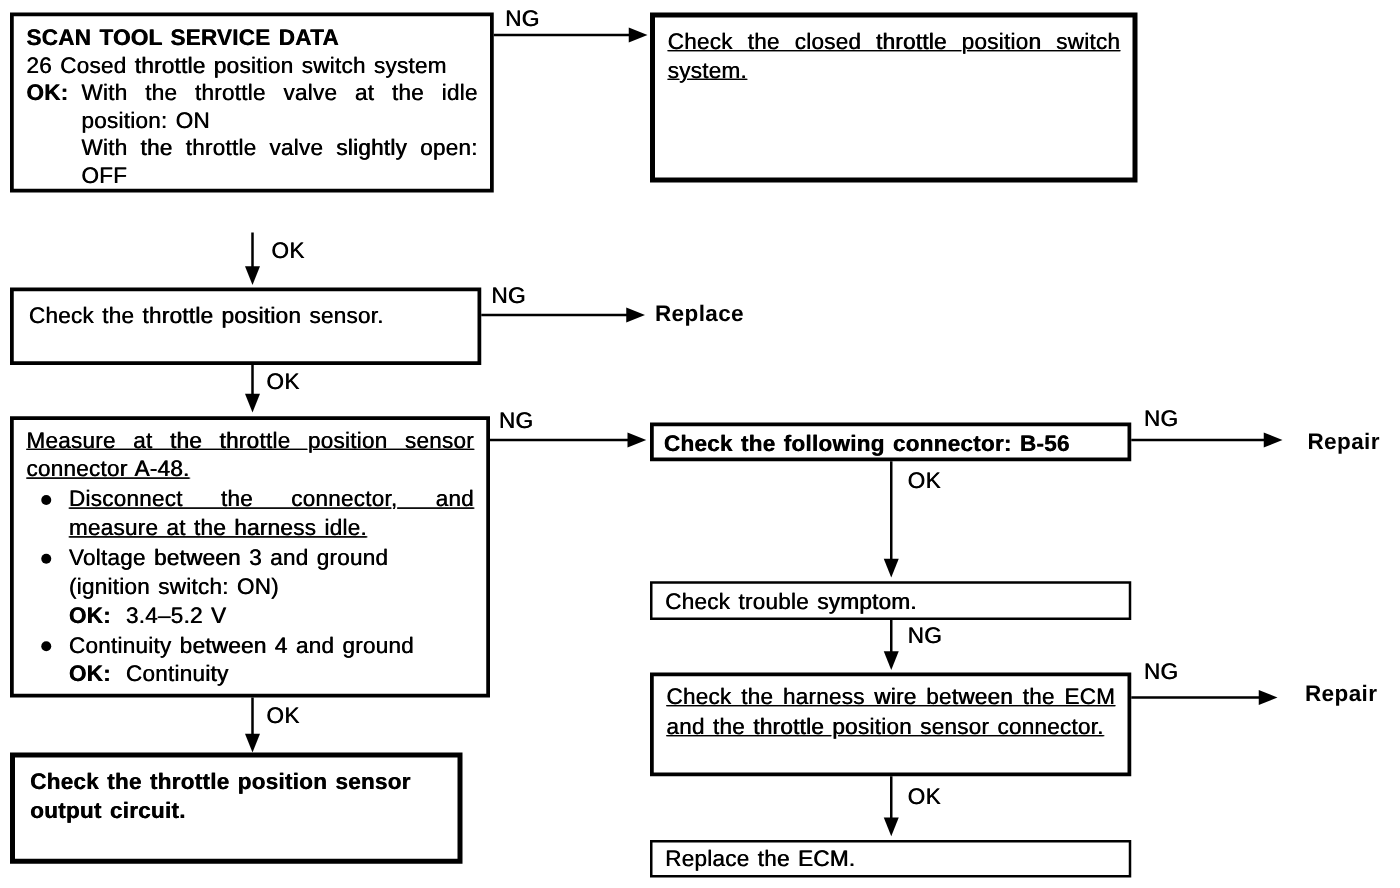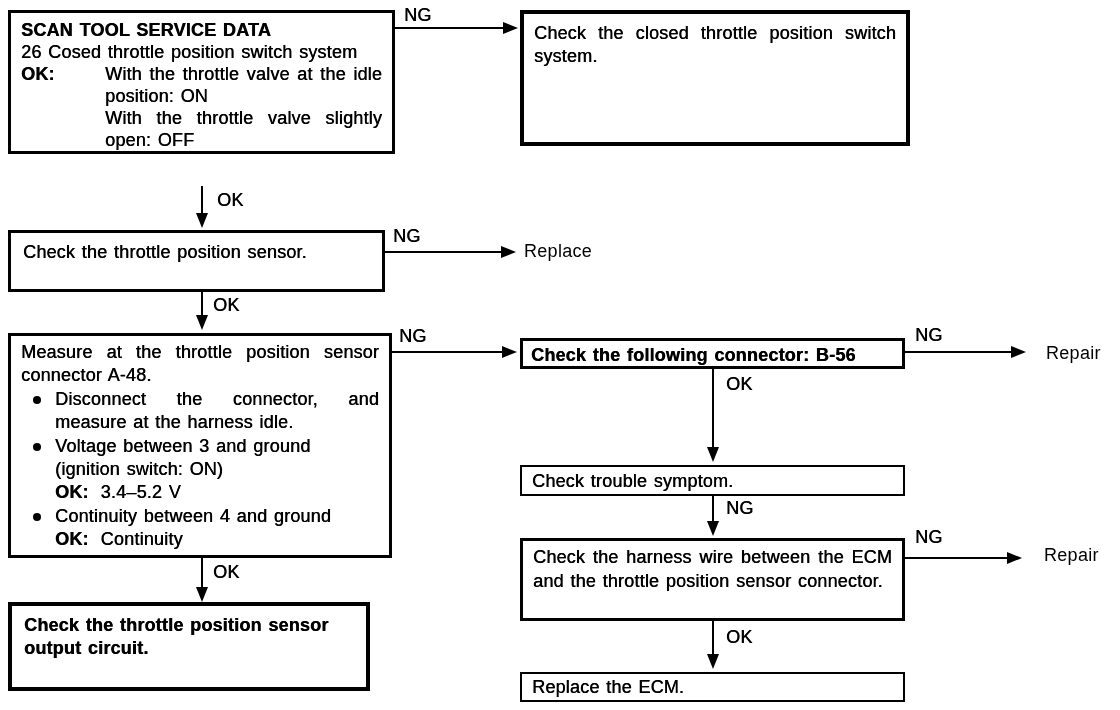--- a/index.html
+++ b/index.html
@@ -9,29 +9,29 @@
     font-family:"Liberation Sans", sans-serif; color:#000;
   }
   .stage { position:absolute; left:0; top:0; width:1120px; height:710px; }
 
   
   .fbox {
     position:absolute; background:#fff; border:3px solid #000;
     font-size:18px; line-height:23px; letter-spacing:0.2px; word-spacing:1.4px;
     padding:6px 10px; text-shadow:0.45px 0 0 currentColor;
   }
-  .just { text-align:justify; }
+  .just { text-align:justify;text-decoration:underline; }
   .b4 { border-width:4px; }
   .b2 { border-width:2px; }
   .bold { font-weight:bold; }
 
   
   .ok-row { display:flex; }
   .ok-row .ok-key { font-weight:bold; width:44px; flex:0 0 44px; }
-  .ok-row .ok-body { flex:1; text-align:justify;margin-left:40px; }
+  .ok-row .ok-body { flex:1; text-align:justify; }
 
   
   .bullet-row { display:flex; margin-top:1px; }
   .bullet-mark {
     flex:0 0 34px; width:34px; padding-left:12px; padding-top:8px;
   }
   .bullet-dot { display:block; width:8px; height:8px; border-radius:50%; background:#000; }
   .bullet-body { flex:1; }
   .okline { display:flex; }
   .okline .ok-key { font-weight:bold; margin-right:12px; }
@@ -45,21 +45,21 @@
   }
   .arr-down {
     position:absolute; width:0; height:0;
     border-top:15px solid #000; border-left:6px solid transparent; border-right:6px solid transparent;
   }
   .edge-label {
     position:absolute; font-size:18px; line-height:20px;
     text-shadow:0.45px 0 0 currentColor; letter-spacing:0.3px;
   }
   .terminal-label {
-    position:absolute; font-size:18px; line-height:20px; font-weight:normal; letter-spacing:0.3px;
+    position:absolute; font-size:18px; line-height:20px; font-weight:bold; letter-spacing:0.3px;
   }
 </style>
 </head>
 <body>
 
 <div class="stage">
 
   <div class="fbox" style="left:8px; top:10px; width:387px; height:144px; line-height:22px;">
     <div class="bold">SCAN TOOL SERVICE DATA</div>
     <div>26 Cosed throttle position switch system</div>

